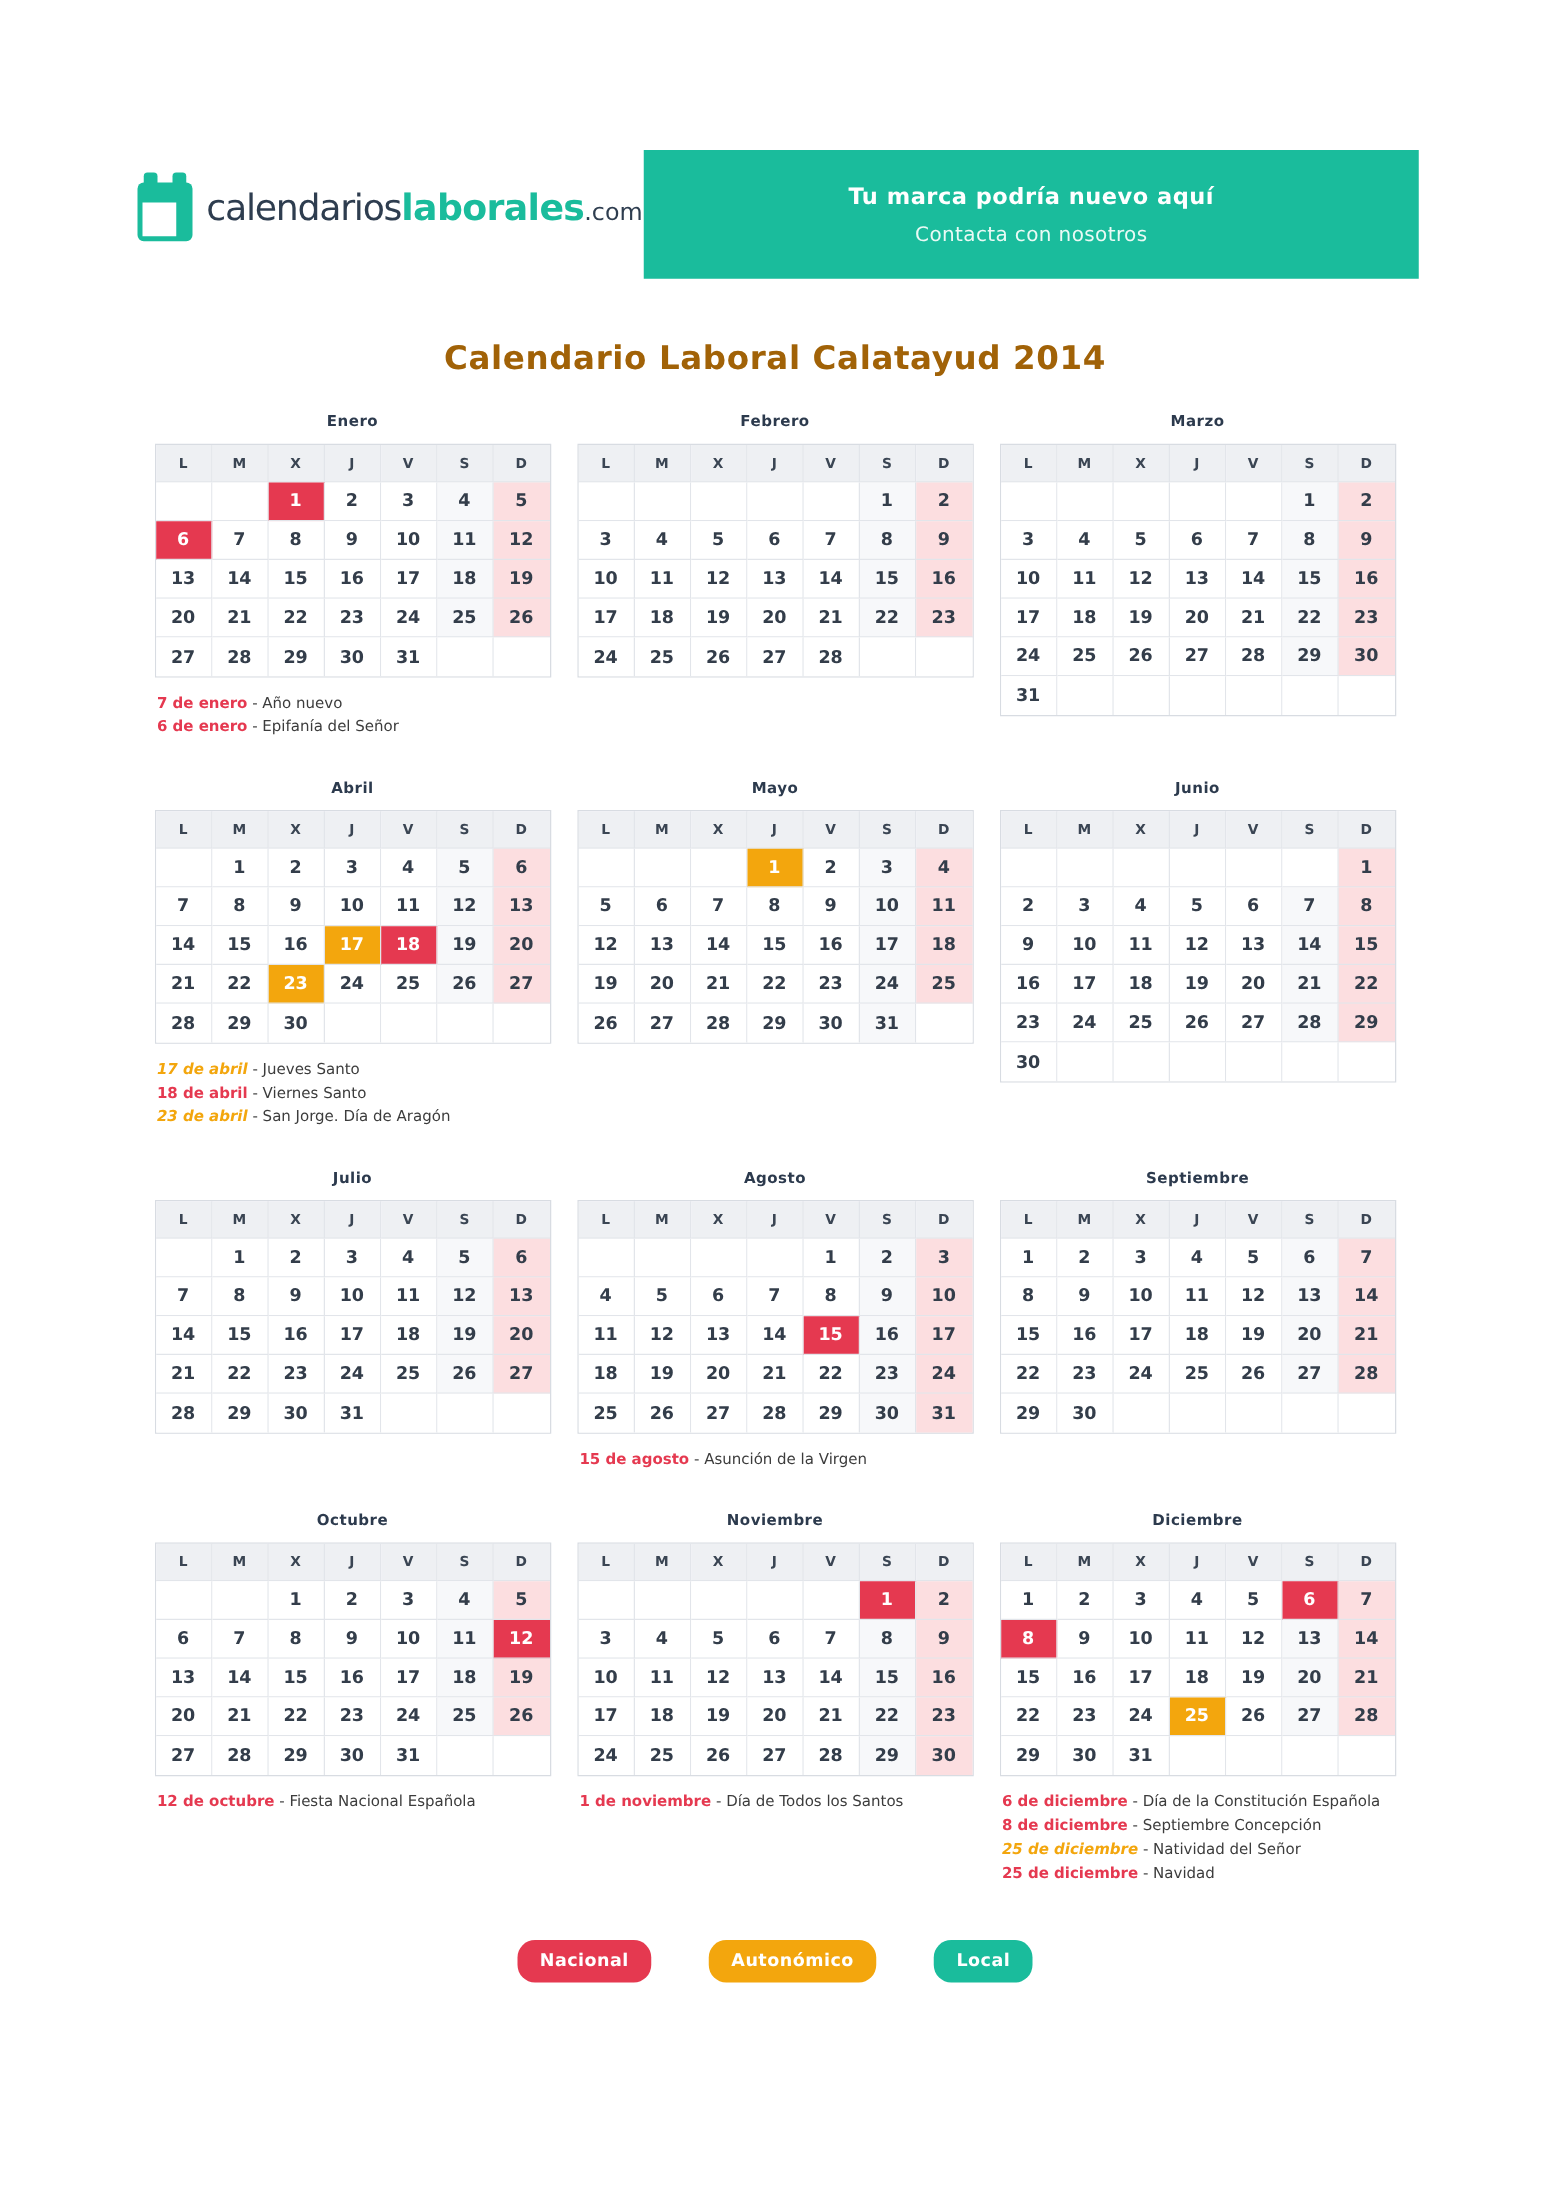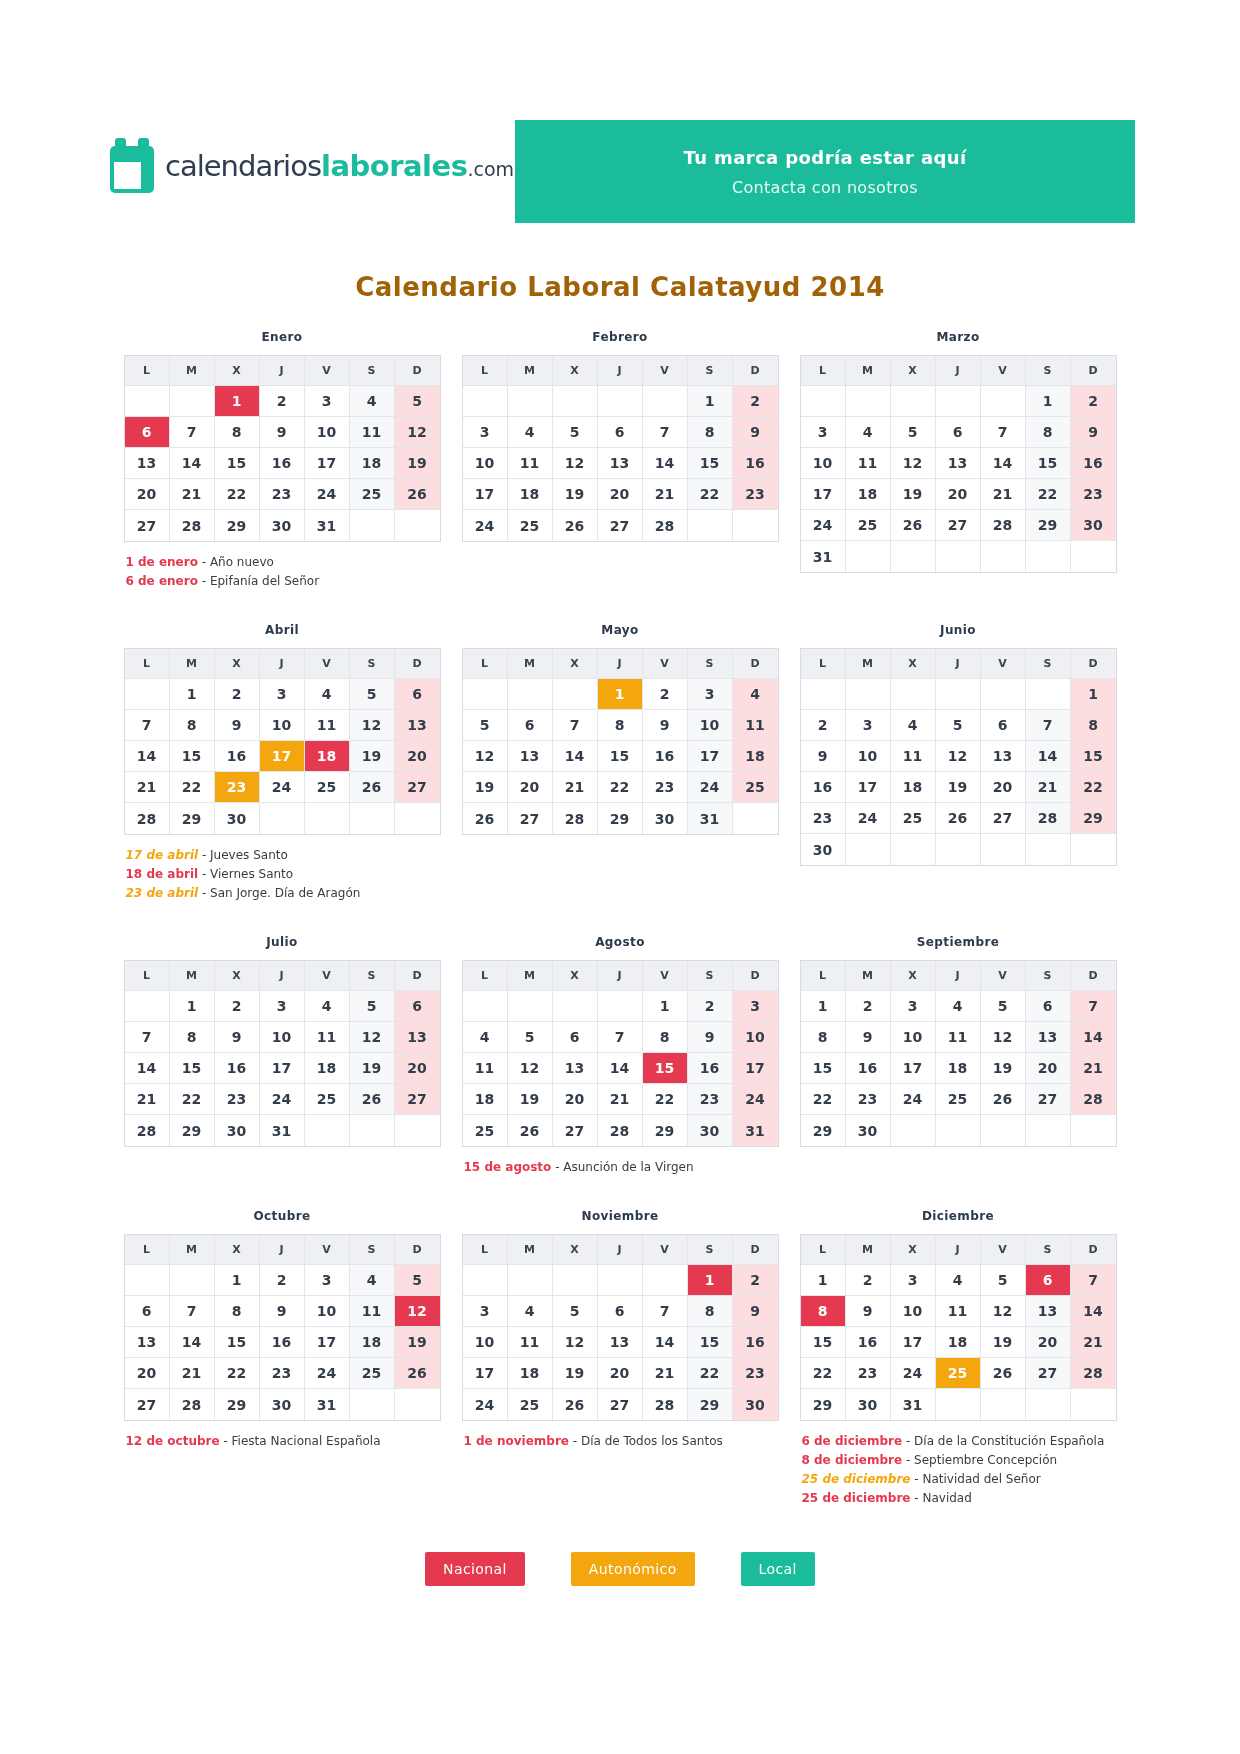--- a/index.html
+++ b/index.html
@@ -40,21 +40,21 @@
   .cell.hl-nacional{background:var(--nacional);color:#fff;}
   .cell.hl-autonomico{background:var(--autonomico);color:#fff;}
   .notes{margin-top:11px;padding-left:2px;}
   .note{font-size:12px;line-height:19px;color:var(--notetxt);}
   .note-date{font-weight:bold;}
   .note-date.nacional{color:var(--nacional);}
   .note-date.autonomico{color:var(--autonomico);font-style:italic;}
 
   
   .legend{display:flex;justify-content:center;gap:46px;margin-top:44px;padding-bottom:60px;}
-  .legend-btn{color:#fff;font-weight:normal;font-size:14px;padding:9px 18px;border-radius:2px;letter-spacing:.4px;cursor:pointer;}
+  .legend-btn{color:#fff;font-weight:bold;font-size:14px;padding:9px 18px;border-radius:14px;letter-spacing:.4px;cursor:pointer;}
   .legend-btn.nacional{background:var(--nacional);}
   .legend-btn.autonomico{background:var(--autonomico);}
   .legend-btn.local{background:var(--local);}
 </style>
 </head>
 <body>
 
 <div class="page">
 
   <div class="header">
@@ -62,21 +62,21 @@
       <span class="logo-icon">
         <span class="tab t1"></span>
           <span class="tab t2"></span>
         <span class="lbody">
             <span class="page-sheet"></span>
           </span>
       </span>
       <span class="logo-text"><span class="lt1">calendarios</span><span class="lt2">laborales</span><span class="lt3">.com</span></span>
     </a>
     <div class="banner">
-      <div class="banner-line1">Tu marca podría estar aquí</div>
+      <div class="banner-line1">Tu marca podría nuevo aquí</div>
       <div class="banner-line2">Contacta con nosotros</div>
     </div>
   </div>
 
   <h1 class="title">Calendario Laboral Calatayud 2014</h1>
 
   <div class="months">
       <div class="month">
         <div class="month-title">Enero</div>
         <div class="cal">
@@ -129,21 +129,21 @@
             <div class="cell">27</div>
             <div class="cell">28</div>
             <div class="cell">29</div>
             <div class="cell">30</div>
             <div class="cell">31</div>
             <div class="cell empty"></div>
             <div class="cell empty"></div>
           </div>
         </div>
         <div class="notes">
-          <div class="note"><span class="note-date nacional">1 de enero</span><span class="note-text"> - Año nuevo</span></div>
+          <div class="note"><span class="note-date nacional">7 de enero</span><span class="note-text"> - Año nuevo</span></div>
           <div class="note"><span class="note-date nacional">6 de enero</span><span class="note-text"> - Epifanía del Señor</span></div>
         </div>
       </div>
       <div class="month">
         <div class="month-title">Febrero</div>
         <div class="cal">
           <div class="cal-row">
             <div class="cell hcell">L</div>
             <div class="cell hcell">M</div>
             <div class="cell hcell">X</div>

